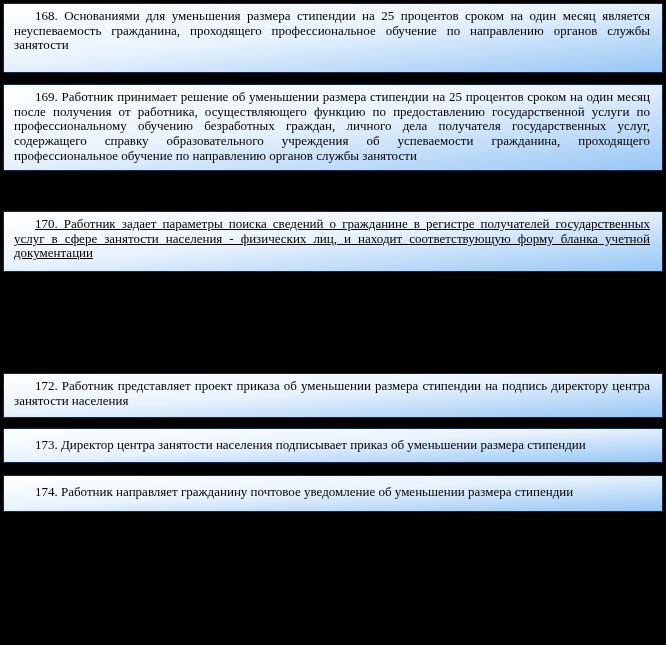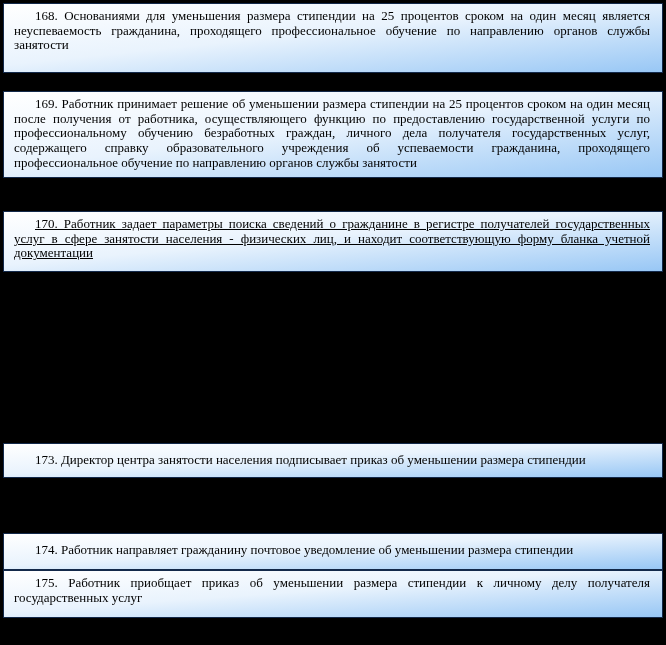--- a/index.html
+++ b/index.html
@@ -28,31 +28,31 @@
     color: var(--text-color, #000000);
     font-size: 13px;
     line-height: 14.7px;
     text-align: justify;
     text-align-last: left;
     text-indent: 21px;
     padding: 5px 12px 4px 10px;
     overflow: hidden;
   }
   .s168 { top: 3px;   height: 70px; }
-  .s169 { top: 91px;  height: 87px; }
+  .s169 { top: 84px;  height: 87px; }
   .s170 { top: 211px; height: 61px; text-decoration: underline; }
   .s171 { top: 298px; height: 46px; }
   .s172 { top: 373px; height: 45px; }
-  .s173 { top: 443px; height: 35px; padding-top: 9px; }
-  .s174 { top: 533px; height: 37px; padding-top: 9px; }
+  .s173 { top: 428px; height: 35px; padding-top: 9px; }
+  .s174 { top: 475px; height: 37px; padding-top: 9px; }
   .s175 { top: 570px; height: 48px; }
 </style>
 </head>
 <body>
 
 <div class="stage">
   <div class="step-box s168">168. Основаниями для уменьшения размера стипендии на 25 процентов сроком на один месяц является неуспеваемость гражданина, проходящего профессиональное обучение по направлению органов службы занятости</div>
   <div class="step-box s169">169. Работник принимает решение об уменьшении размера стипендии на 25 процентов сроком на один месяц после получения от работника, осуществляющего функцию по предоставлению государственной услуги по профессиональному обучению безработных граждан, личного дела получателя государственных услуг, содержащего справку образовательного учреждения об успеваемости гражданина, проходящего профессиональное обучение по направлению органов службы занятости</div>
   <div class="step-box s170">170. Работник задает параметры поиска сведений о гражданине в регистре получателей государственных услуг в сфере занятости населения - физических лиц, и находит соответствующую форму бланка учетной документации</div>
+  <div class="step-box s172">172. Работник представляет проект приказа об уменьшении размера стипендии на подпись директору центра занятости населения</div>
   <div class="step-box s173">173. Директор центра занятости населения подписывает приказ об уменьшении размера стипендии</div>
   <div class="step-box s174">174. Работник направляет гражданину почтовое уведомление об уменьшении размера стипендии</div>
-  <div class="step-box s175">175. Работник приобщает приказ об уменьшении размера стипендии к личному делу получателя государственных услуг</div>
 </div>
 
 </body></html>

